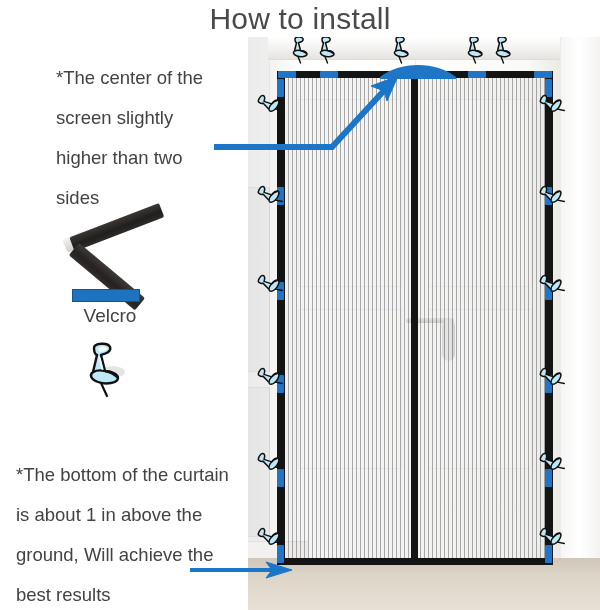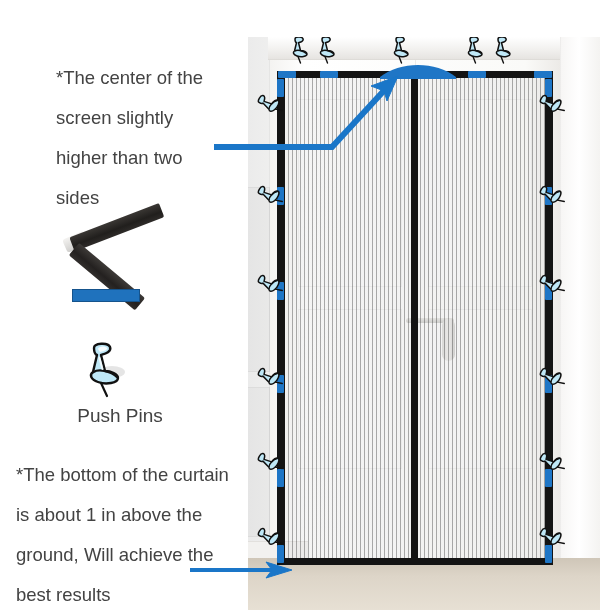--- a/index.html
+++ b/index.html
@@ -248,45 +248,46 @@
     left: 0; top: 0;
     width: 600px; height: 610px;
     pointer-events: none;
   }
 </style>
 </head>
 <body>
 
 <div id="page">
 
+  <div class="title">How to install</div>
 
   <div class="note" id="note-top">*The center of the
 screen slightly
 higher than two
 sides</div>
 
   <div id="velcro-icon">
     <div class="velcro-strip" id="velcro-tip"></div>
     <div class="velcro-strip" id="velcro-strip-a"></div>
     <div class="velcro-strip" id="velcro-strip-b"></div>
   </div>
   <div id="velcro-bar"></div>
+  <div class="caption" id="cap-velcro">Velcro</div>
 
   <div id="pin-icon">
     <svg viewBox="0 0 62 62" width="62" height="62">
       <ellipse cx="38" cy="34" rx="13" ry="6" fill="rgba(0,0,0,0.10)"></ellipse>
       <path d="M20 10 C20 5, 34 4, 36 9 C38 14, 30 16, 27 17 L31 33 C37 33, 44 36, 44 40
                C44 45, 32 47, 24 44 C17 41.5, 15 37, 19 34 L23 17 C20 16, 20 13, 20 10 Z" fill="#bfe8f7" stroke="#111111" stroke-width="2.4" stroke-linejoin="round"></path>
       <path d="M24 11 C24 8, 32 7.5, 33 10 C34 12.5, 28 13.5, 26 14 Z" fill="#ffffff" opacity="0.85"></path>
       <path d="M19.5 34 C24 31, 36 32, 43.5 39.5" fill="none" stroke="#111111" stroke-width="2.4" stroke-linecap="round"></path>
       <path d="M25.5 20 L28.5 31" stroke="#ffffff" stroke-width="2" opacity="0.8" stroke-linecap="round"></path>
       <path d="M27 45 L33 58" fill="none" stroke="#111111" stroke-width="2.2" stroke-linecap="round"></path>
     </svg>
   </div>
-  <div class="caption" id="cap-pins">Push Pins</div>
 
   <div class="note" id="note-bottom">*The bottom of the curtain
  is about 1 in above the
  ground, Will achieve the
 best results</div>
 
   <div id="photo">
     <div id="wall"></div>
 
     <div class="wall-panel" style="left:-6px;  top:150px; width:28px; height:185px;"></div>

